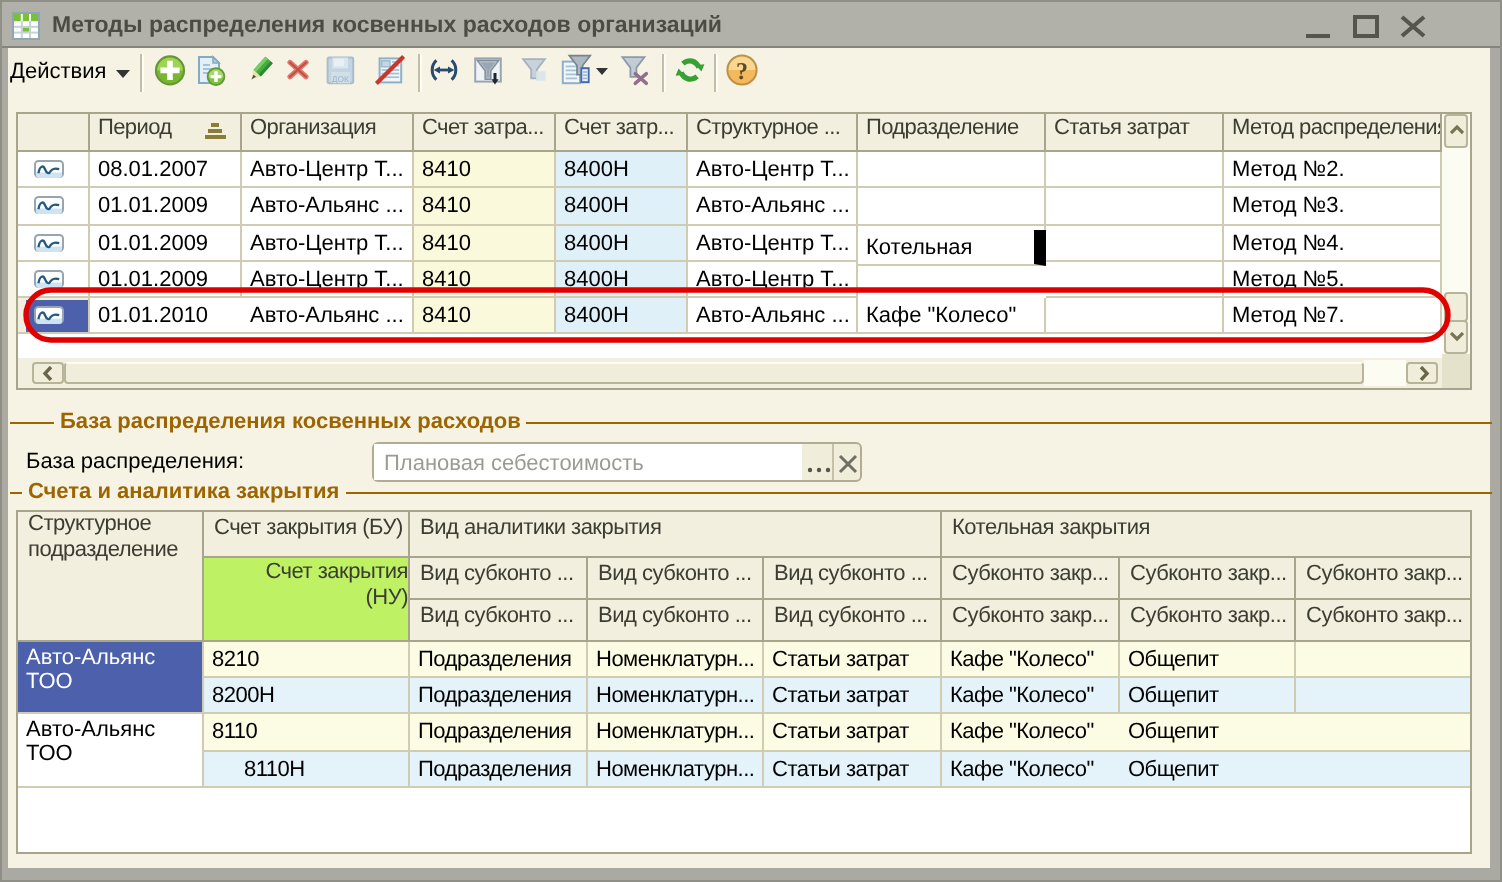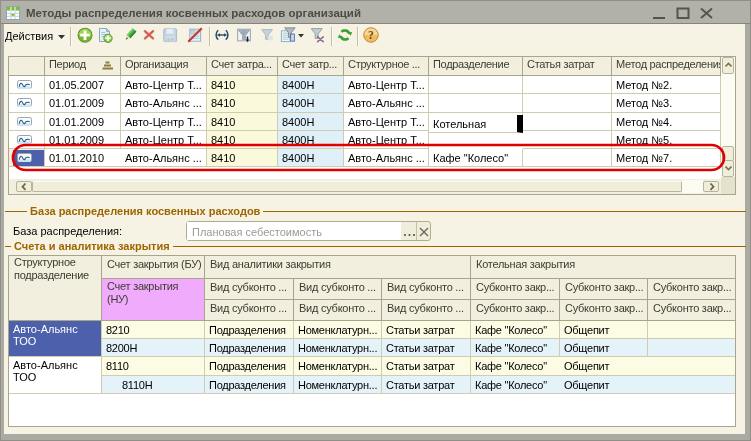--- a/index.html
+++ b/index.html
@@ -175,21 +175,21 @@
       <rect x="0.5" y="6.5" width="10.5" height="2"></rect>
     </g>
   </svg>
 <div class="cell" style="left:9px;top:76px;width:36px;height:18px;background:#fff;border-right:1px solid #cfccb2;border-bottom:1px solid #cfccb2;">
     <svg width="15" height="9" viewBox="0 0 15 9" style="position:absolute;left:8px;top:4px">
 <rect x="0.5" y="0.5" width="14" height="8" rx="1.8" fill="#fdfeff" stroke="#96a5b1"></rect>
 <path d="M1 6.2h13v1.6a1.2 1.2 0 0 1-1.2 1.2h-10.6a1.2 1.2 0 0 1-1.2-1.2z" fill="#cfe4f2"></path>
 <path d="M2.2 6.6 C 2.9 2.6, 4.7 2.6, 5.5 4.6 S 7.5 7.4, 8.4 5.4 M8.4 5.4 c 0.7 -1.1, 2.6 -1.3, 4.2 -0.8" stroke="#27597f" stroke-width="1.15" fill="none"></path>
     </svg>
   </div>
-<div class="cell" style="left:45px;top:76px;width:76px;height:18px;background:#fff;border-right:1px solid #cfccb2;border-bottom:1px solid #cfccb2;padding:3px 0 0 4px;">01.05.2007</div>
+<div class="cell" style="left:45px;top:76px;width:76px;height:18px;background:#fff;border-right:1px solid #cfccb2;border-bottom:1px solid #cfccb2;padding:3px 0 0 4px;">08.01.2007</div>
 <div class="cell" style="left:121px;top:76px;width:86px;height:18px;background:#fff;border-right:1px solid #cfccb2;border-bottom:1px solid #cfccb2;padding:3px 0 0 4px;">Авто-Центр Т...</div>
 <div class="cell" style="left:207px;top:76px;width:71px;height:18px;background:#fbf9dc;border-right:1px solid #cfccb2;border-bottom:1px solid #cfccb2;padding:3px 0 0 4px;">8410</div>
 <div class="cell" style="left:278px;top:76px;width:66px;height:18px;background:#dff0f8;border-right:1px solid #cfccb2;border-bottom:1px solid #cfccb2;padding:3px 0 0 4px;">8400Н</div>
 <div class="cell" style="left:344px;top:76px;width:85px;height:18px;background:#fff;border-right:1px solid #cfccb2;border-bottom:1px solid #cfccb2;padding:3px 0 0 4px;">Авто-Центр Т...</div>
 <div class="cell" style="left:429px;top:76px;width:94px;height:18px;background:#fff;border-right:1px solid #cfccb2;border-bottom:1px solid #cfccb2;padding:3px 0 0 4px;"></div>
 <div class="cell" style="left:523px;top:76px;width:89px;height:18px;background:#fff;border-right:1px solid #cfccb2;border-bottom:1px solid #cfccb2;padding:3px 0 0 4px;"></div>
 <div class="cell" style="left:612px;top:76px;width:109px;height:18px;background:#fff;border-right:1px solid #cfccb2;border-bottom:1px solid #cfccb2;padding:3px 0 0 4px;">Метод №2.</div>
 <div class="cell" style="left:9px;top:94px;width:36px;height:19px;background:#fff;border-right:1px solid #cfccb2;border-bottom:1px solid #cfccb2;">
     <svg width="15" height="9" viewBox="0 0 15 9" style="position:absolute;left:8px;top:4px">
 <rect x="0.5" y="0.5" width="14" height="8" rx="1.8" fill="#fdfeff" stroke="#96a5b1"></rect>
@@ -291,21 +291,21 @@
   </svg>
 <div class="a" style="left:416px;top:222px;width:1px;height:18px;background:#c5c1a8;"></div>
 <svg class="a" style="left:419px;top:227px" width="10" height="10">
     <path d="M1 1l8 8M9 1l-8 8" stroke="#6e6e64" stroke-width="1.5"></path>
   </svg>
 <div class="a" style="left:5px;top:246px;width:741px;height:1px;background:#9c6500;"></div>
 <div class="a" style="left:11px;top:240px;background:#f6f3e4;padding:0 3px;font-weight:bold;color:#9c6500;">Счета и аналитика закрытия</div>
 <div class="a" style="left:8px;top:255px;width:728px;height:172px;border:1px solid #a9a58c;background:#fff;box-sizing:border-box;"></div>
 <div class="cell" style="left:9px;top:256px;width:93px;height:65px;background:#f2efde;border-right:1px solid #a9a58c;border-bottom:1px solid #a9a58c;letter-spacing:-0.25px;padding:0px 0 0 5px;color:#3c3c32;line-height:13px;">Структурное<br>подразделение</div>
 <div class="cell" style="left:102px;top:256px;width:103px;height:23px;background:#f2efde;border-right:1px solid #a9a58c;border-bottom:1px solid #a9a58c;letter-spacing:-0.25px;padding:2px 0 0 5px;color:#3c3c32;line-height:13px;">Счет закрытия (БУ)</div>
-<div class="cell" style="left:102px;top:279px;width:103px;height:42px;background:#f0abfc;border-right:1px solid #a9a58c;border-bottom:1px solid #a9a58c;letter-spacing:-0.25px;padding:1px 0 0 5px;color:#3c3c32;line-height:13px;">Счет закрытия<br>(НУ)</div>
+<div class="cell" style="left:102px;top:279px;width:103px;height:42px;background:#bef264;border-right:1px solid #a9a58c;border-bottom:1px solid #a9a58c;letter-spacing:-0.25px;padding:1px 0 0 5px;color:#3c3c32;line-height:13px;text-align:right;">Счет закрытия<br>(НУ)</div>
 <div class="cell" style="left:205px;top:256px;width:266px;height:23px;background:#f2efde;border-right:1px solid #a9a58c;border-bottom:1px solid #a9a58c;letter-spacing:-0.25px;padding:2px 0 0 5px;color:#3c3c32;line-height:13px;">Вид аналитики закрытия</div>
 <div class="cell" style="left:471px;top:256px;width:264px;height:23px;background:#f2efde;border-bottom:1px solid #a9a58c;letter-spacing:-0.25px;padding:2px 0 0 5px;color:#3c3c32;line-height:13px;">Котельная закрытия</div>
 <div class="cell" style="left:205px;top:279px;width:89px;height:21px;background:#f2efde;border-right:1px solid #a9a58c;border-bottom:1px solid #a9a58c;letter-spacing:-0.25px;padding:2px 0 0 5px;color:#3c3c32;line-height:13px;">Вид субконто ...</div>
 <div class="cell" style="left:294px;top:279px;width:88px;height:21px;background:#f2efde;border-right:1px solid #a9a58c;border-bottom:1px solid #a9a58c;letter-spacing:-0.25px;padding:2px 0 0 5px;color:#3c3c32;line-height:13px;">Вид субконто ...</div>
 <div class="cell" style="left:382px;top:279px;width:89px;height:21px;background:#f2efde;border-right:1px solid #a9a58c;border-bottom:1px solid #a9a58c;letter-spacing:-0.25px;padding:2px 0 0 5px;color:#3c3c32;line-height:13px;">Вид субконто ...</div>
 <div class="cell" style="left:471px;top:279px;width:89px;height:21px;background:#f2efde;border-right:1px solid #a9a58c;border-bottom:1px solid #a9a58c;letter-spacing:-0.25px;padding:2px 0 0 5px;color:#3c3c32;line-height:13px;">Субконто закр...</div>
 <div class="cell" style="left:560px;top:279px;width:88px;height:21px;background:#f2efde;border-right:1px solid #a9a58c;border-bottom:1px solid #a9a58c;letter-spacing:-0.25px;padding:2px 0 0 5px;color:#3c3c32;line-height:13px;">Субконто закр...</div>
 <div class="cell" style="left:648px;top:279px;width:87px;height:21px;background:#f2efde;border-bottom:1px solid #a9a58c;letter-spacing:-0.25px;padding:2px 0 0 5px;color:#3c3c32;line-height:13px;">Субконто закр...</div>
 <div class="cell" style="left:205px;top:300px;width:89px;height:21px;background:#f2efde;border-right:1px solid #a9a58c;border-bottom:1px solid #a9a58c;letter-spacing:-0.25px;padding:2px 0 0 5px;color:#3c3c32;line-height:13px;">Вид субконто ...</div>
 <div class="cell" style="left:294px;top:300px;width:88px;height:21px;background:#f2efde;border-right:1px solid #a9a58c;border-bottom:1px solid #a9a58c;letter-spacing:-0.25px;padding:2px 0 0 5px;color:#3c3c32;line-height:13px;">Вид субконто ...</div>

